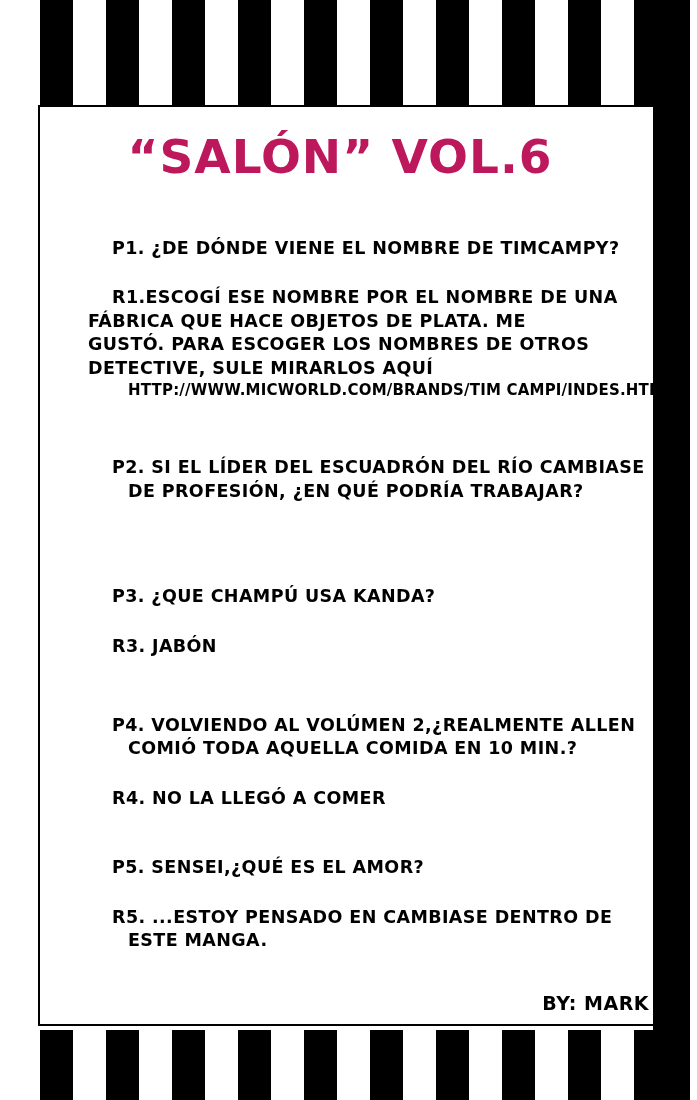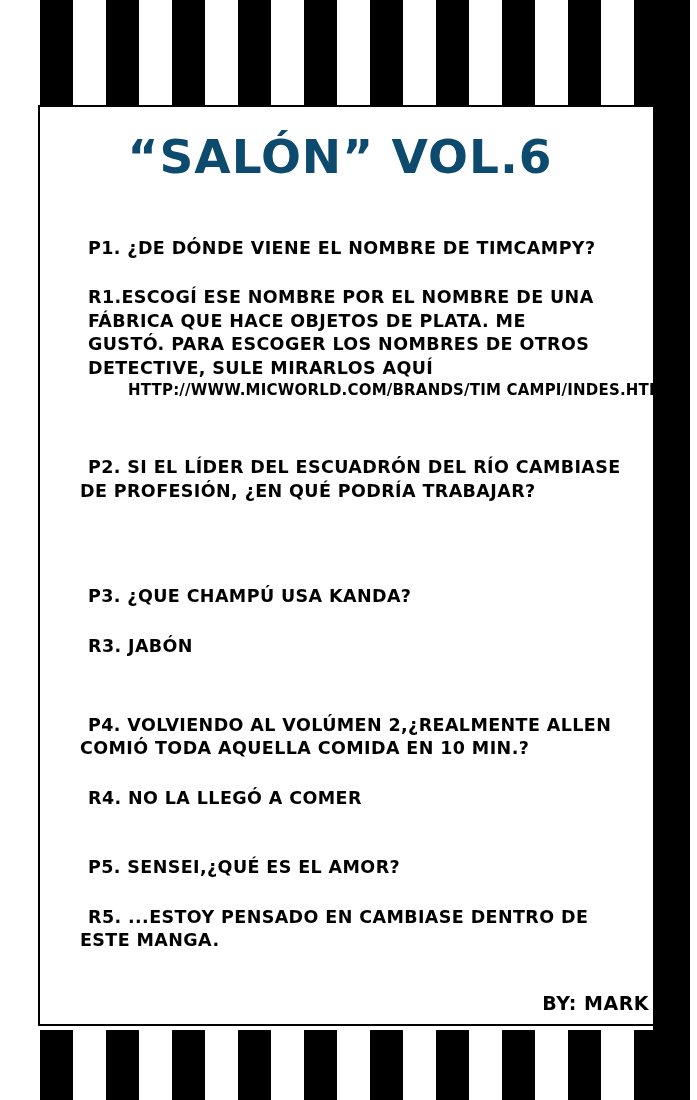--- a/index.html
+++ b/index.html
@@ -75,21 +75,21 @@
   #title {
     position: absolute;
     top: 22px;
     left: 0;
     width: 600px;
     text-align: center;
     font-family: "DejaVu Sans", sans-serif;
     font-weight: bold;
     font-size: 47px;
     letter-spacing: 1px;
-    color: #0c4a6e;
+    color: #be185d;
     white-space: nowrap;
   }
 
   
   #qa-list {
     position: absolute;
     top: 130px;
     left: 0px;
     width: 615px;
   }
@@ -102,22 +102,22 @@
     font-family: "DejaVu Sans", sans-serif;
     font-weight: bold;
     font-size: 17.5px;
     letter-spacing: 0.4px;
     color: #000000;
     line-height: 1.34;
     white-space: pre;
   }
 
   
-  .ind-label   { padding-left: 48px; }
-  .ind-cont    { padding-left: 40px; }
+  .ind-label   { padding-left: 72px; }
+  .ind-cont    { padding-left: 88px; }
   .ind-cont-r1 { padding-left: 48px; }
   .ind-url     { padding-left: 74px; font-size: 15px; letter-spacing: 0.2px; margin-left: 14px; }
   .gap-md { height: 26px; }
   .gap-lg { height: 46px; }
   .gap-xl { height: 56px; }
 
   
   #signature {
     position: absolute;
     right: 4px;

